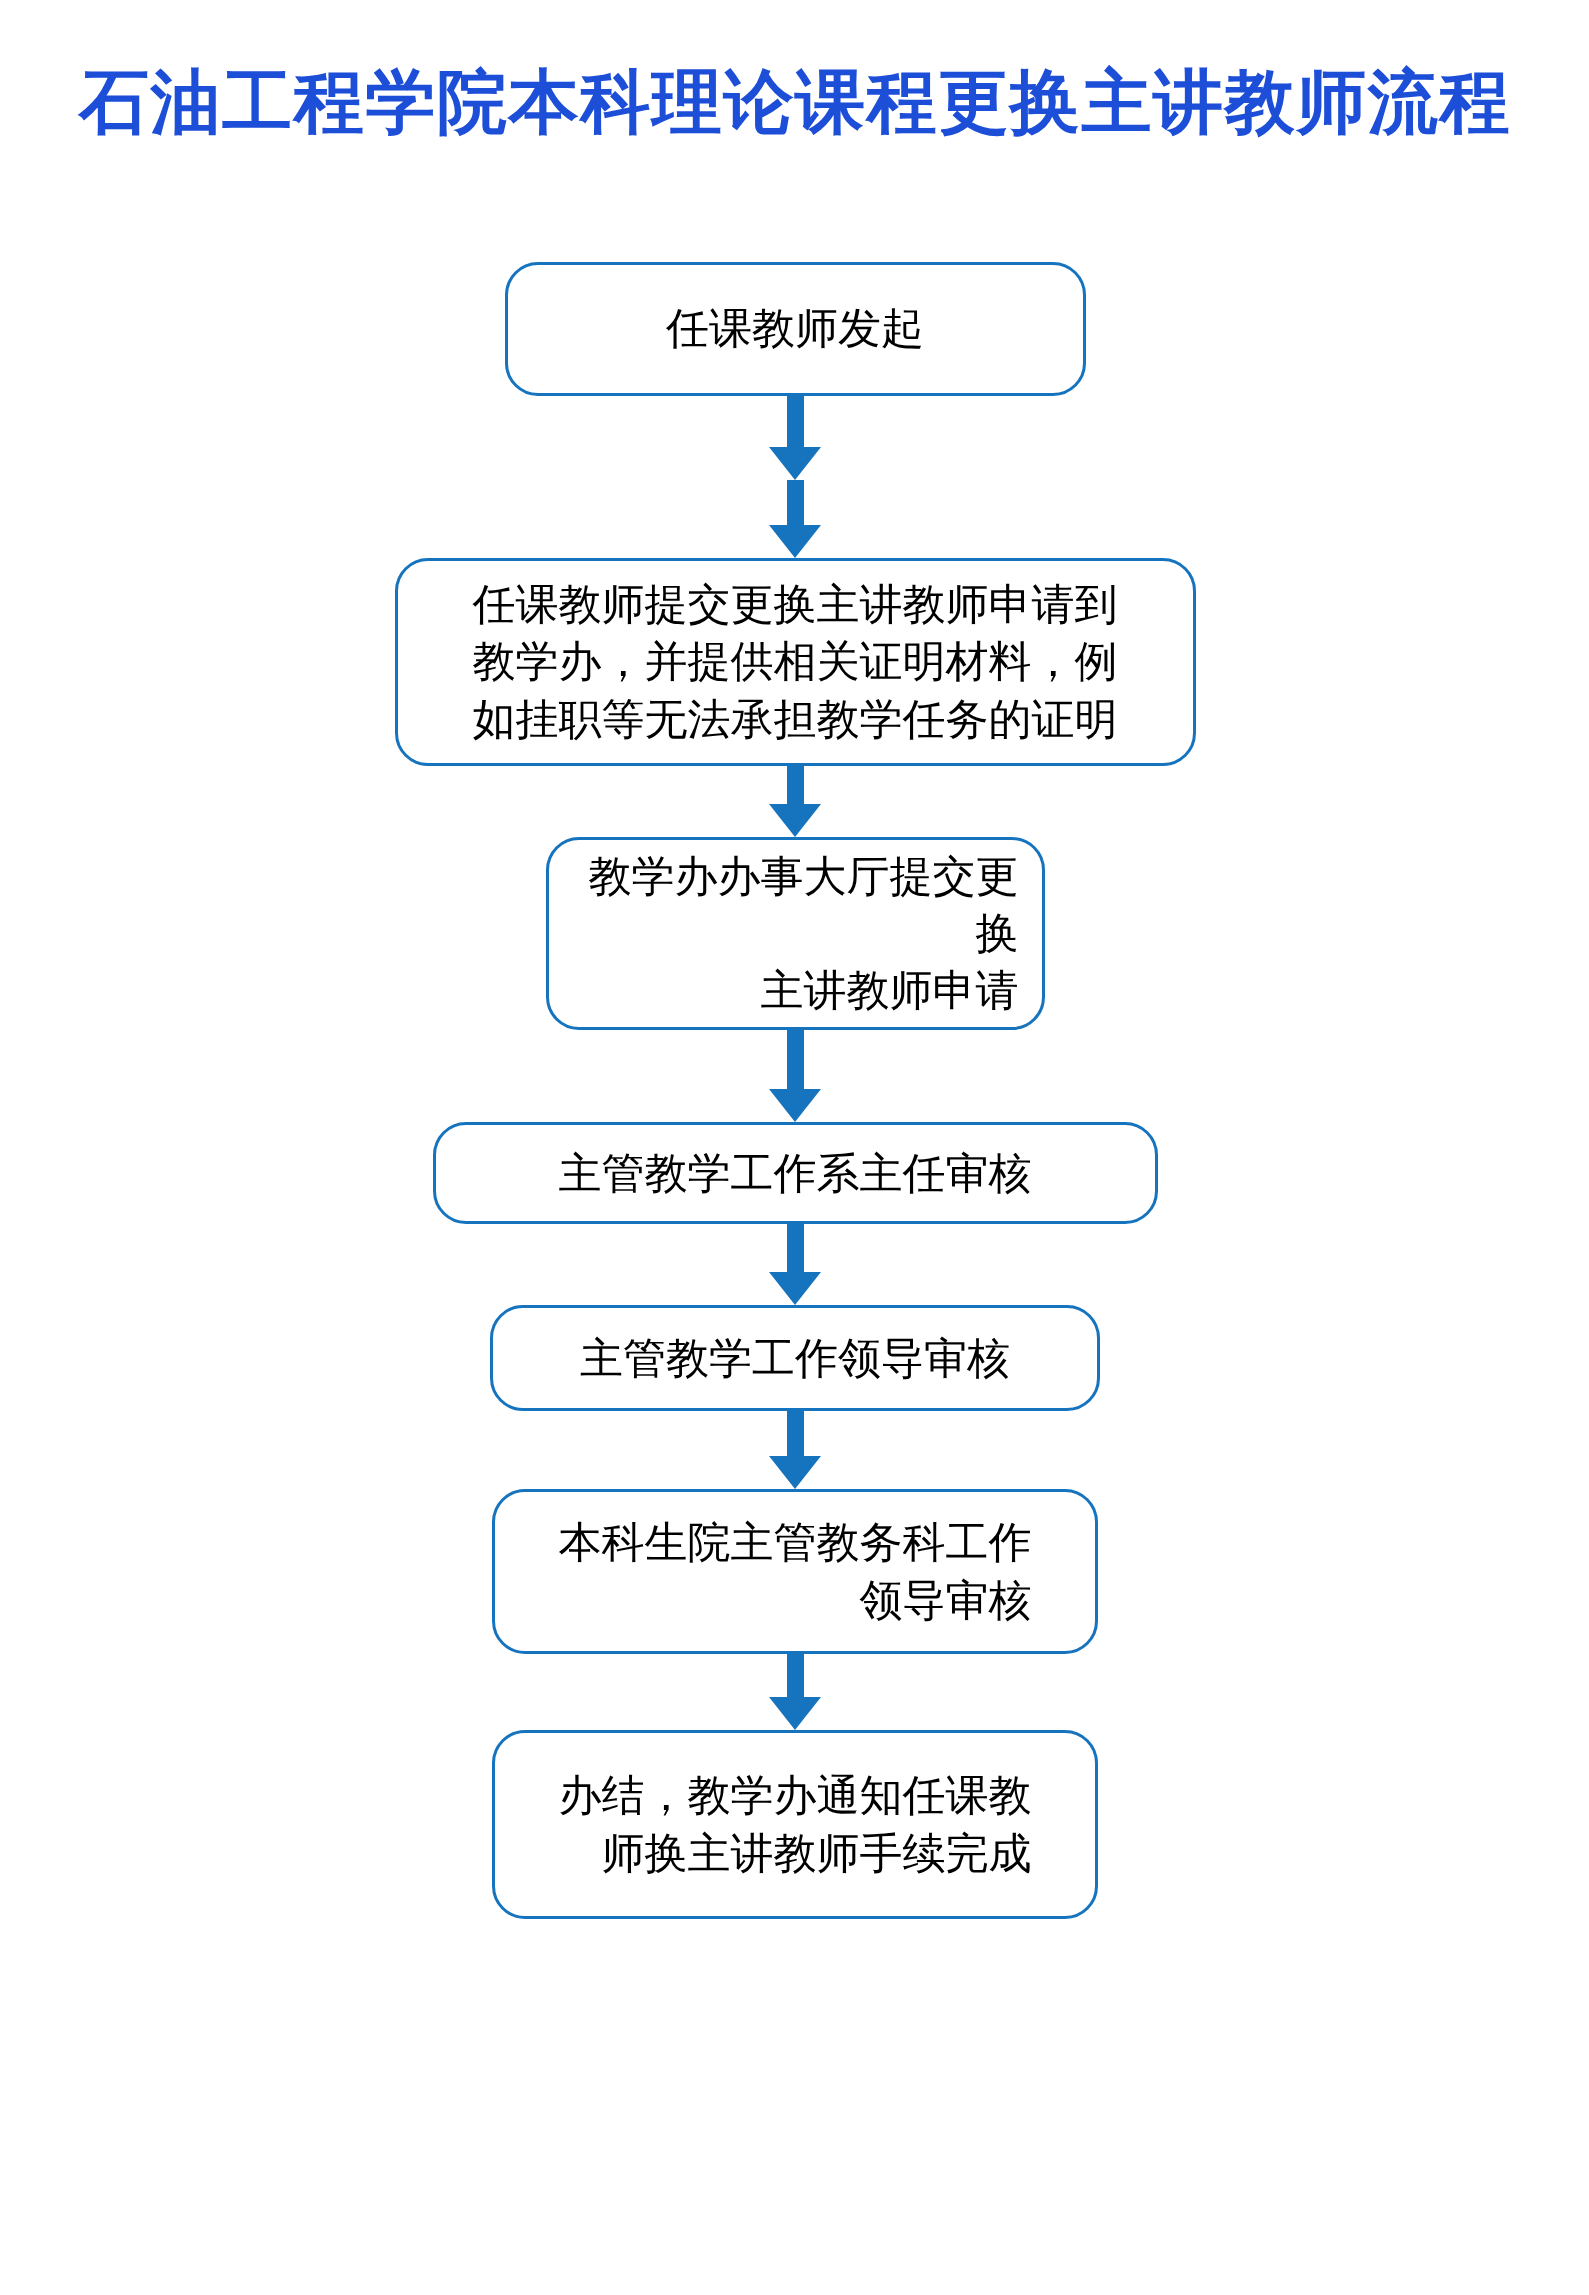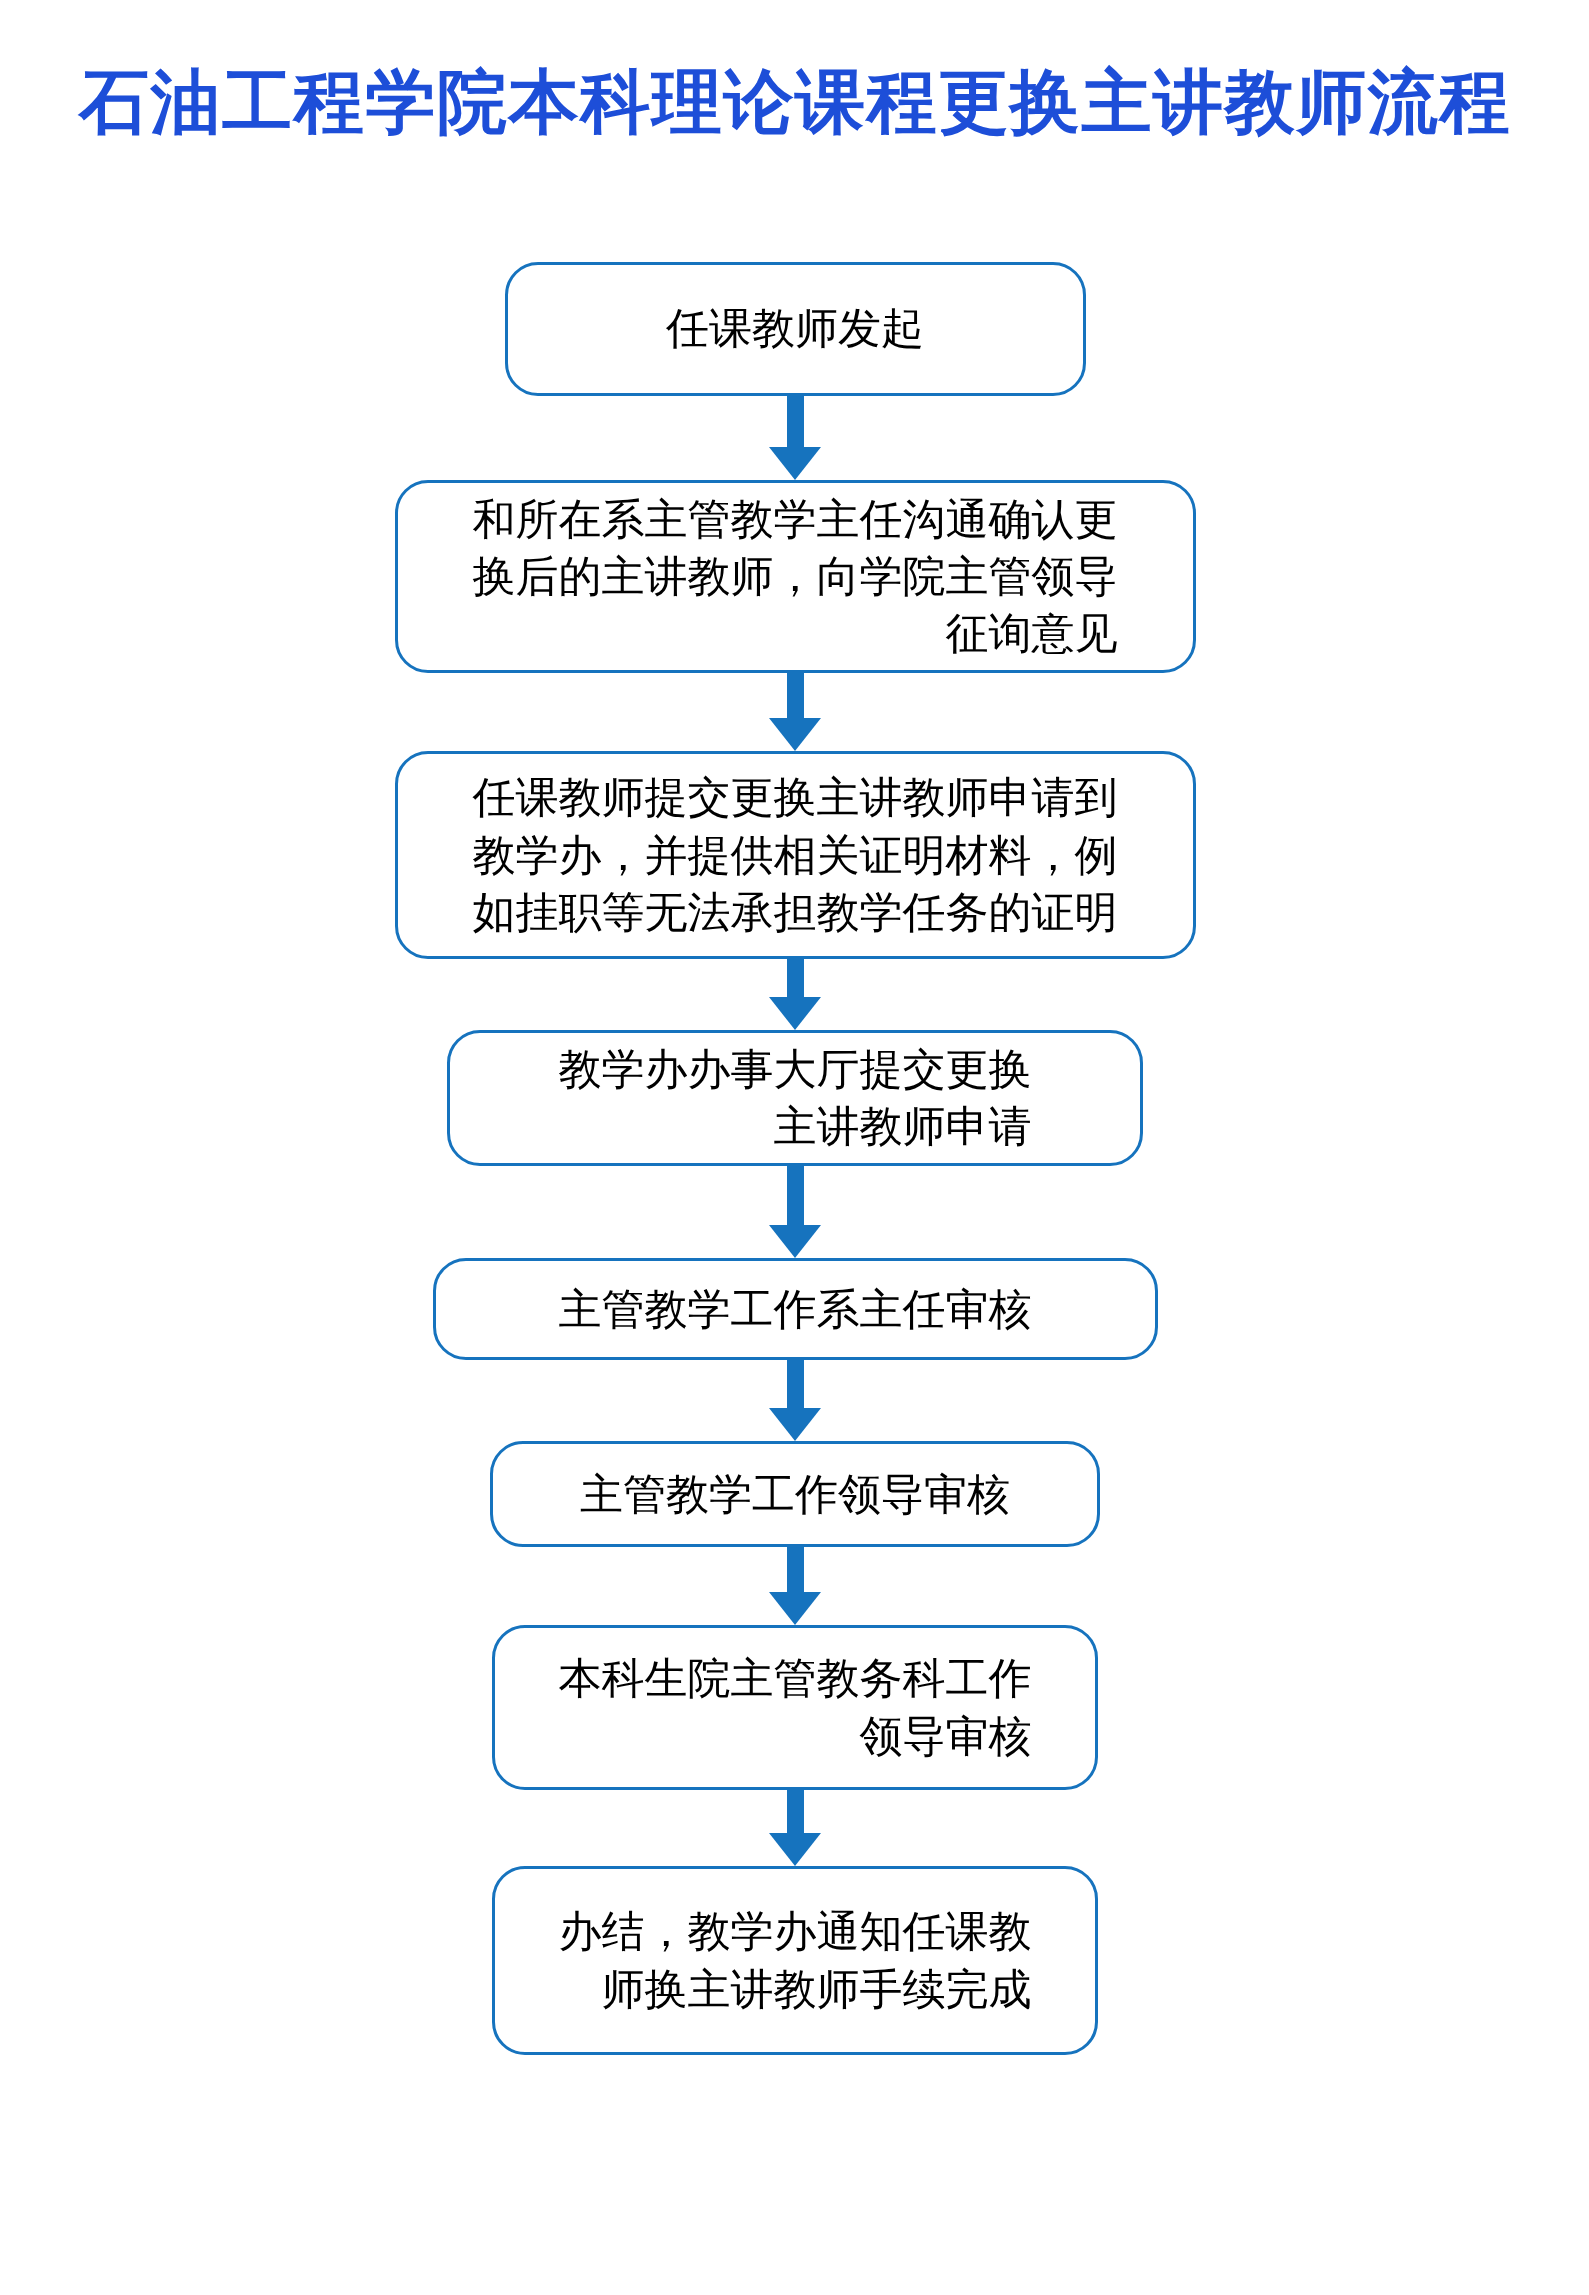--- a/index.html
+++ b/index.html
@@ -75,21 +75,21 @@
     text-align: center;
     font-size: 36px;
     font-weight: bold;
     color: #000000;
     font-family: "Liberation Sans", sans-serif;
   }
   
   .s1 { width: 581px;  min-height: 134px; }
   .s2 { width: 801px; min-height: 177px; }
   .s3 { width: 801px; min-height: 208px; }
-  .s4 { width: 696px;  min-height: 115px; }
+  .s4 { width: 499px;  min-height: 115px; }
   .s5 { width: 725px;  min-height: 102px; }
   .s6 { width: 610px;  min-height: 106px; }
   .s7 { width: 606px;  min-height: 165px; }
   .s8 { width: 606px;  min-height: 189px; }
   .a1 { height: 84px; }
   .a2 { height: 78px; }
   .a3 { height: 71px;  }
   .a4 { height: 92px; }
   .a5 { height: 81px; }
   .a6 { height: 78px; }
@@ -106,25 +106,20 @@
 
     <div class="step s1">
       <span class="label">任课教师发起</span>
     </div>
 
     <div class="arrow a1">
       <div class="shaft"></div>
       <div class="head"></div>
     </div>
 
-    <div class="step s2">
-      <span class="label">和所在系主管教学主任沟通确认更
-换后的主讲教师，向学院主管领导
-征询意见</span>
-    </div>
 
     <div class="arrow a2">
       <div class="shaft"></div>
       <div class="head"></div>
     </div>
 
     <div class="step s3">
       <span class="label">任课教师提交更换主讲教师申请到
 教学办，并提供相关证明材料，例
 如挂职等无法承担教学任务的证明</span>

